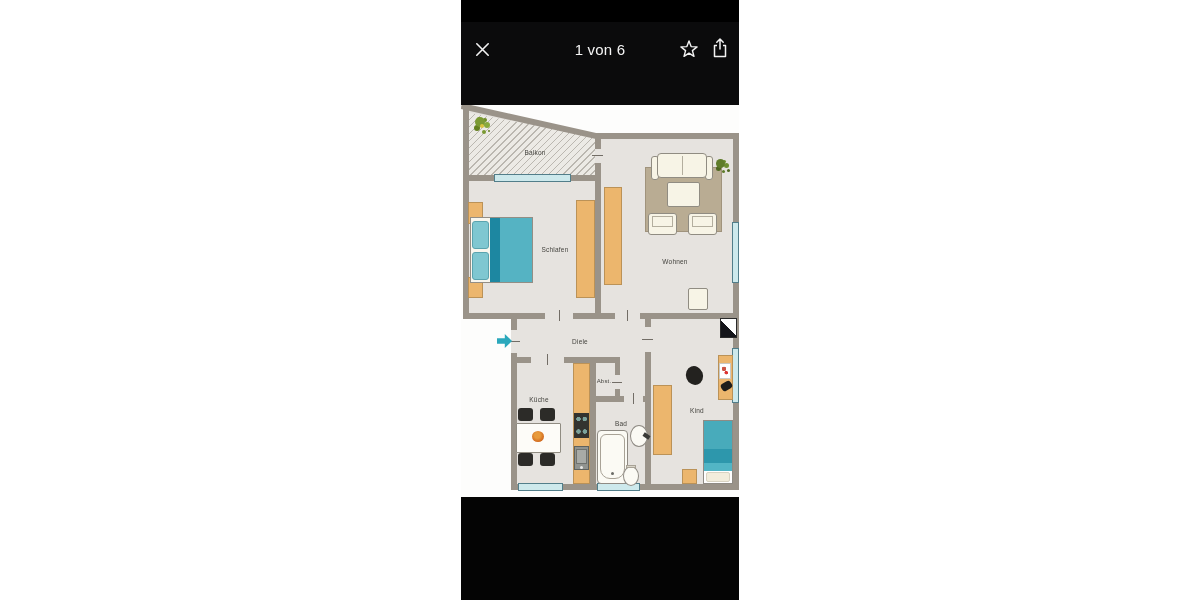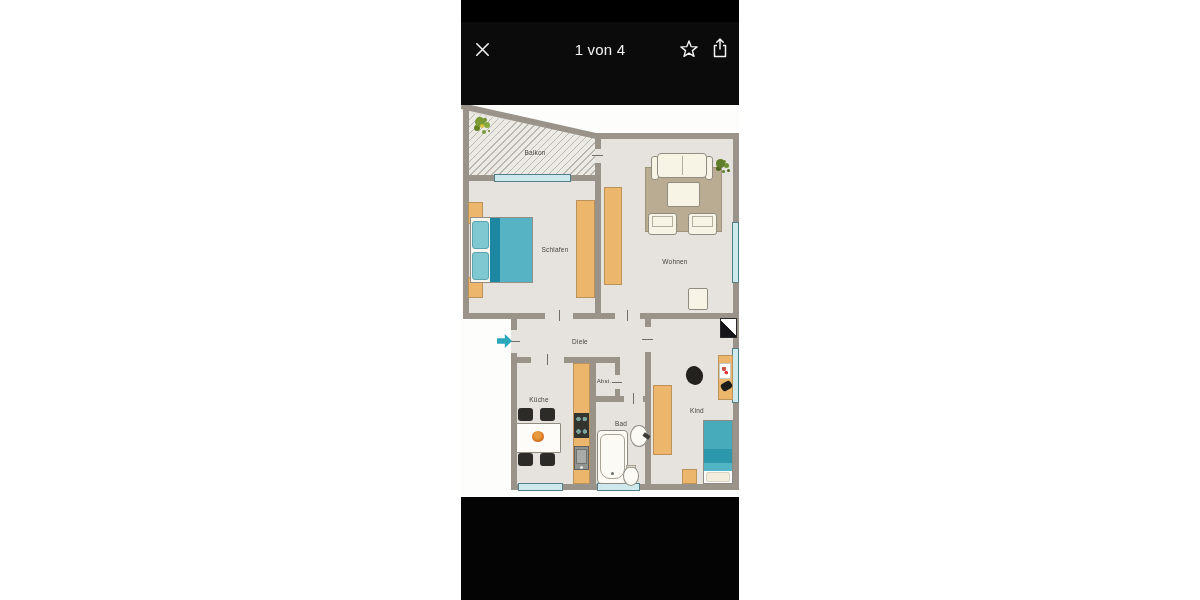--- a/index.html
+++ b/index.html
@@ -34,21 +34,21 @@
 <body>
 
 <div class="phone-col">
 
   <div class="hdr">
     <button class="icon-btn" style="left:12px;top:40px;">
       <svg width="19" height="19" viewBox="0 0 20 20">
         <path d="M4 4 L16 16 M16 4 L4 16" stroke="#f2f2f2" stroke-width="1.7" stroke-linecap="round" fill="none"></path>
       </svg>
     </button>
-    <div class="hdr-title">1 von 4</div>
+    <div class="hdr-title">1 von 6</div>
     <button class="icon-btn" style="left:679px;left:218px;top:39px;">
       <svg width="20" height="20" viewBox="0 0 20 20">
         <path d="M10 2 L12.12 7.59 L18.08 7.87 L13.42 11.61 L15 17.38 L10 14.1 L5 17.38 L6.58 11.61 L1.92 7.87 L7.88 7.59 Z" fill="none" stroke="#f2f2f2" stroke-width="1.4" stroke-linejoin="round"></path>
       </svg>
     </button>
     <button class="icon-btn" style="left:249px;top:37px;">
       <svg width="20" height="22" viewBox="0 0 20 22">
         <path d="M7 8.5 H4.5 V19.5 H15.5 V8.5 H13" fill="none" stroke="#f2f2f2" stroke-width="1.5" stroke-linejoin="round"></path>
         <path d="M10 12 V2.5 M6.8 5.3 L10 2 L13.2 5.3" fill="none" stroke="#f2f2f2" stroke-width="1.5" stroke-linecap="round" stroke-linejoin="round"></path>
       </svg>

